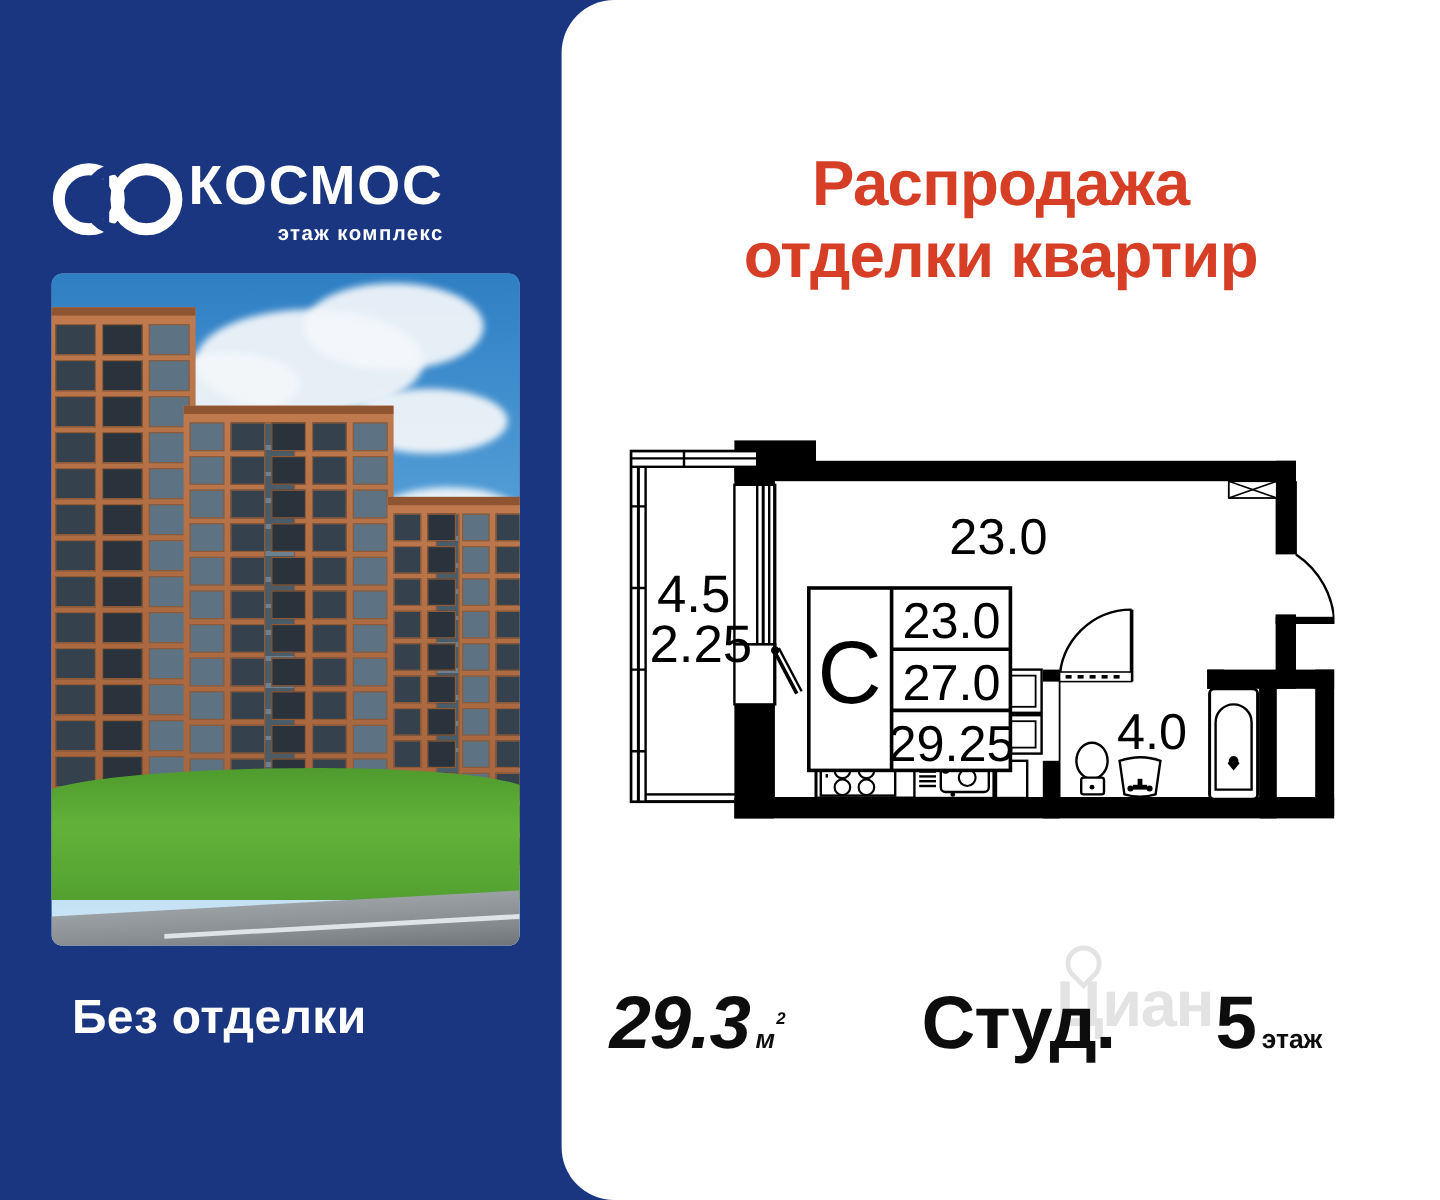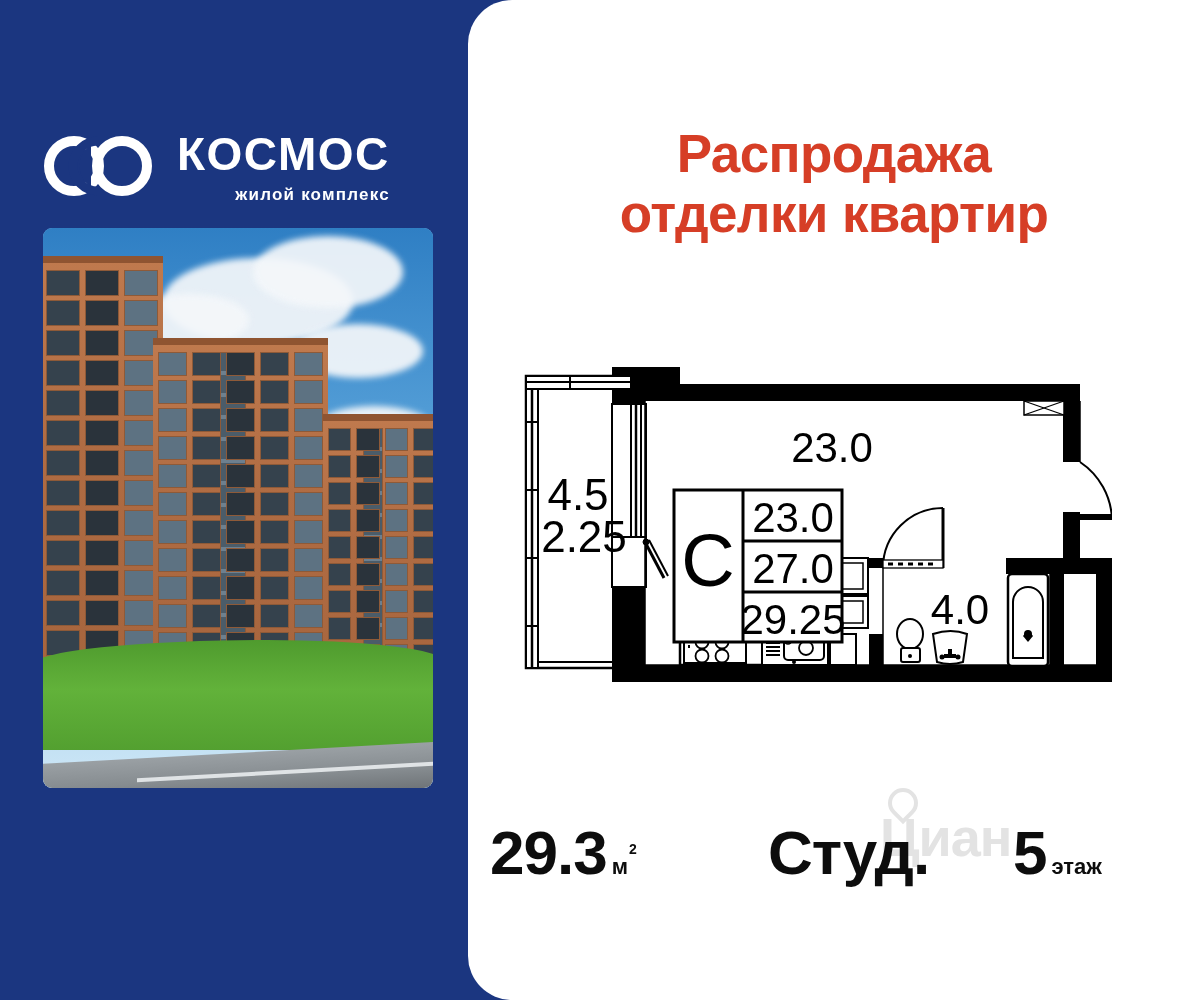--- a/index.html
+++ b/index.html
@@ -30,21 +30,21 @@
   }
   
   .brand {
     position: absolute;
     left: 42px;
     top: 118px;
     width: 400px;
     height: 96px;
     display: flex;
     align-items: center;
-    gap: 23px;
+    gap: 3px;
   }
   .brand-mark {
     width: 112px;
     height: 62px;
     flex: 0 0 auto;
   }
   .brand-words {
     display: flex;
     flex-direction: column;
     justify-content: center;
@@ -211,21 +211,21 @@
     text-align: right;
   }
   .stat .sup {
     font-size: 14px;
     font-weight: bold;
     vertical-align: super;
     position: relative;
     top: -12px;
     left: 1px;
   }
-  .stat-area { left: 22px;  top: 14px; }
+  .stat-area { left: 40px;  top: 14px; font-style: italic; }
   .stat-type { left: 300px; top: 14px; text-align: right; }
   .stat-floor{ left: 545px; top: 14px; }
   
   .watermark {
     position: absolute;
     left: 880px;
     top: 806px;
     color: #e3e3e3;
     font-size: 54px;
     font-weight: bold;
@@ -257,21 +257,21 @@
         <g fill="none" stroke="#ffffff" stroke-width="10" stroke-linecap="round">
           <circle cx="32" cy="31" r="25"></circle>
           <circle cx="80" cy="31" r="25"></circle>
         </g>
         <path d="M 49 10 L 49 52 A 25 25 0 0 1 49 10 Z" fill="#1b3680"></path>
         <path d="M 56 6 A 25 25 0 0 0 56 56" fill="none" stroke="#1b3680" stroke-width="9"></path>
       </svg>
     </span>
     <span class="brand-words">
       <span class="brand-title">КОСМОС</span>
-      <span class="brand-sub">жилой комплекс</span>
+      <span class="brand-sub">этаж комплекс</span>
     </span>
   </div>
 
   <div class="photo-frame">
     <div class="sky"></div>
 
     <div class="cloud" style="left:120px; top:30px;  width:190px; height:86px;"></div>
     <div class="cloud" style="left:210px; top:8px;   width:150px; height:72px;"></div>
     <div class="cloud" style="left:86px;  top:66px;  width:120px; height:52px;"></div>
     <div class="cloud" style="left:250px; top:96px;  width:130px; height:54px;"></div>
@@ -448,20 +448,21 @@
           <div class="win glass"></div>
           <div class="win"></div>
       </div>
     </div>
 
     <div class="grass"></div>
     <div class="road"></div>
     <div class="road-line"></div>
   </div>
 
+  <div class="caption">Без отделки</div>
 
   <div class="headline">
     <span class="l1">Распродажа</span>
     <span class="l2">отделки квартир</span>
   </div>
 
   <div class="plan">
     <svg viewBox="0 0 600 330" xmlns="http://www.w3.org/2000/svg">
       <g stroke="#000" fill="none">
 

